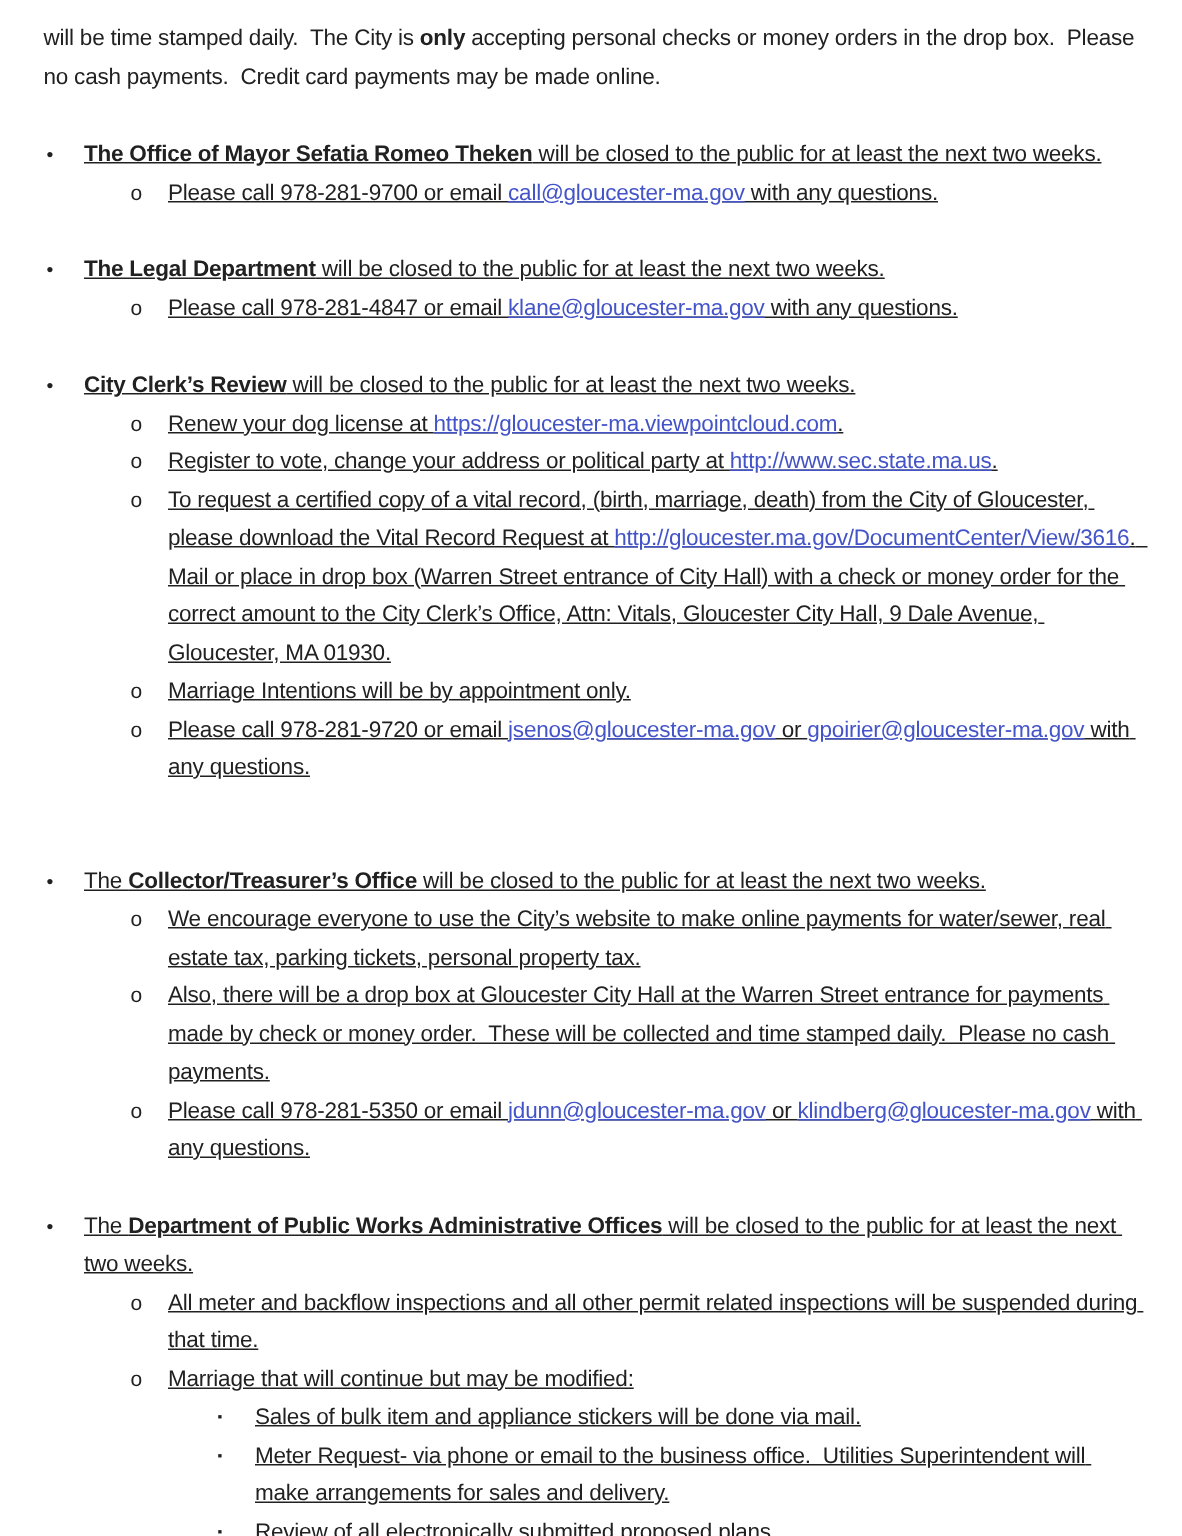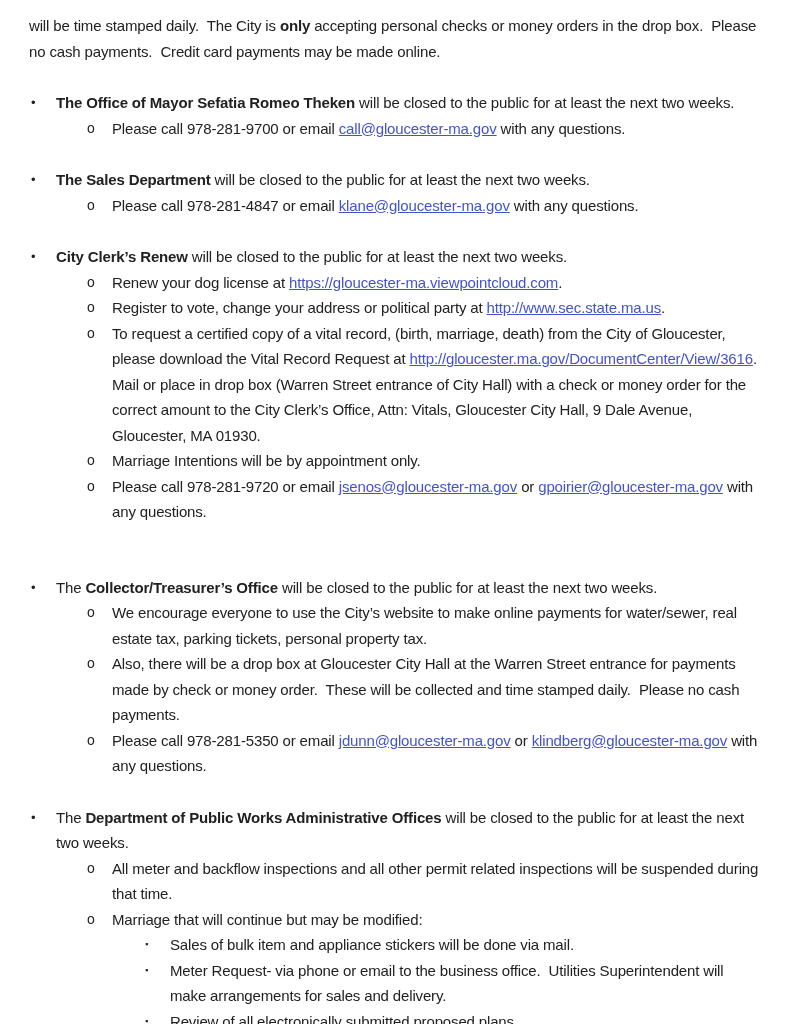--- a/index.html
+++ b/index.html
@@ -44,20 +44,21 @@
     flex: 0 0 25px;
     box-sizing: border-box;
     font-size: 9px;
   }
   .sub  { margin-left: 58px; }
   .sub3 { margin-left: 116px; }
   .txt {
     flex: 1 1 auto;
     white-space: pre-wrap;
     min-width: 0;
+    text-decoration: underline;
   }
   .bold { font-weight: bold; }
   a.doc-link {
     color: var(--link-color, #4353c8);
     text-decoration: underline;
     cursor: pointer;
   }
 </style>
 </head>
 <body>
@@ -71,31 +72,31 @@
           <span class="txt"><span class="bold">The Office of Mayor Sefatia Romeo Theken</span><span> will be closed to the public for at least the next two weeks.</span></span>
         </div>
         <div class="row sub">
           <span class="m2">o</span>
           <span class="txt"><span>Please call 978-281-9700 or email </span><a class="doc-link" href="#">call@gloucester-ma.gov</a><span> with any questions.</span></span>
         </div>
       </div>
       <div class="section">
         <div class="row ">
           <span class="m1">•</span>
-          <span class="txt"><span class="bold">The Sales Department</span><span> will be closed to the public for at least the next two weeks.</span></span>
+          <span class="txt"><span class="bold">The Legal Department</span><span> will be closed to the public for at least the next two weeks.</span></span>
         </div>
         <div class="row sub">
           <span class="m2">o</span>
           <span class="txt"><span>Please call 978-281-4847 or email </span><a class="doc-link" href="#">klane@gloucester-ma.gov</a><span> with any questions.</span></span>
         </div>
       </div>
       <div class="section">
         <div class="row ">
           <span class="m1">•</span>
-          <span class="txt"><span class="bold">City Clerk’s Renew</span><span> will be closed to the public for at least the next two weeks.</span></span>
+          <span class="txt"><span class="bold">City Clerk’s Review</span><span> will be closed to the public for at least the next two weeks.</span></span>
         </div>
         <div class="row sub">
           <span class="m2">o</span>
           <span class="txt"><span>Renew your dog license at </span><a class="doc-link" href="#">https://gloucester-ma.viewpointcloud.com</a><span>.</span></span>
         </div>
         <div class="row sub">
           <span class="m2">o</span>
           <span class="txt"><span>Register to vote, change your address or political party at </span><a class="doc-link" href="#">http://www.sec.state.ma.us</a><span>.</span></span>
         </div>
         <div class="row sub">

